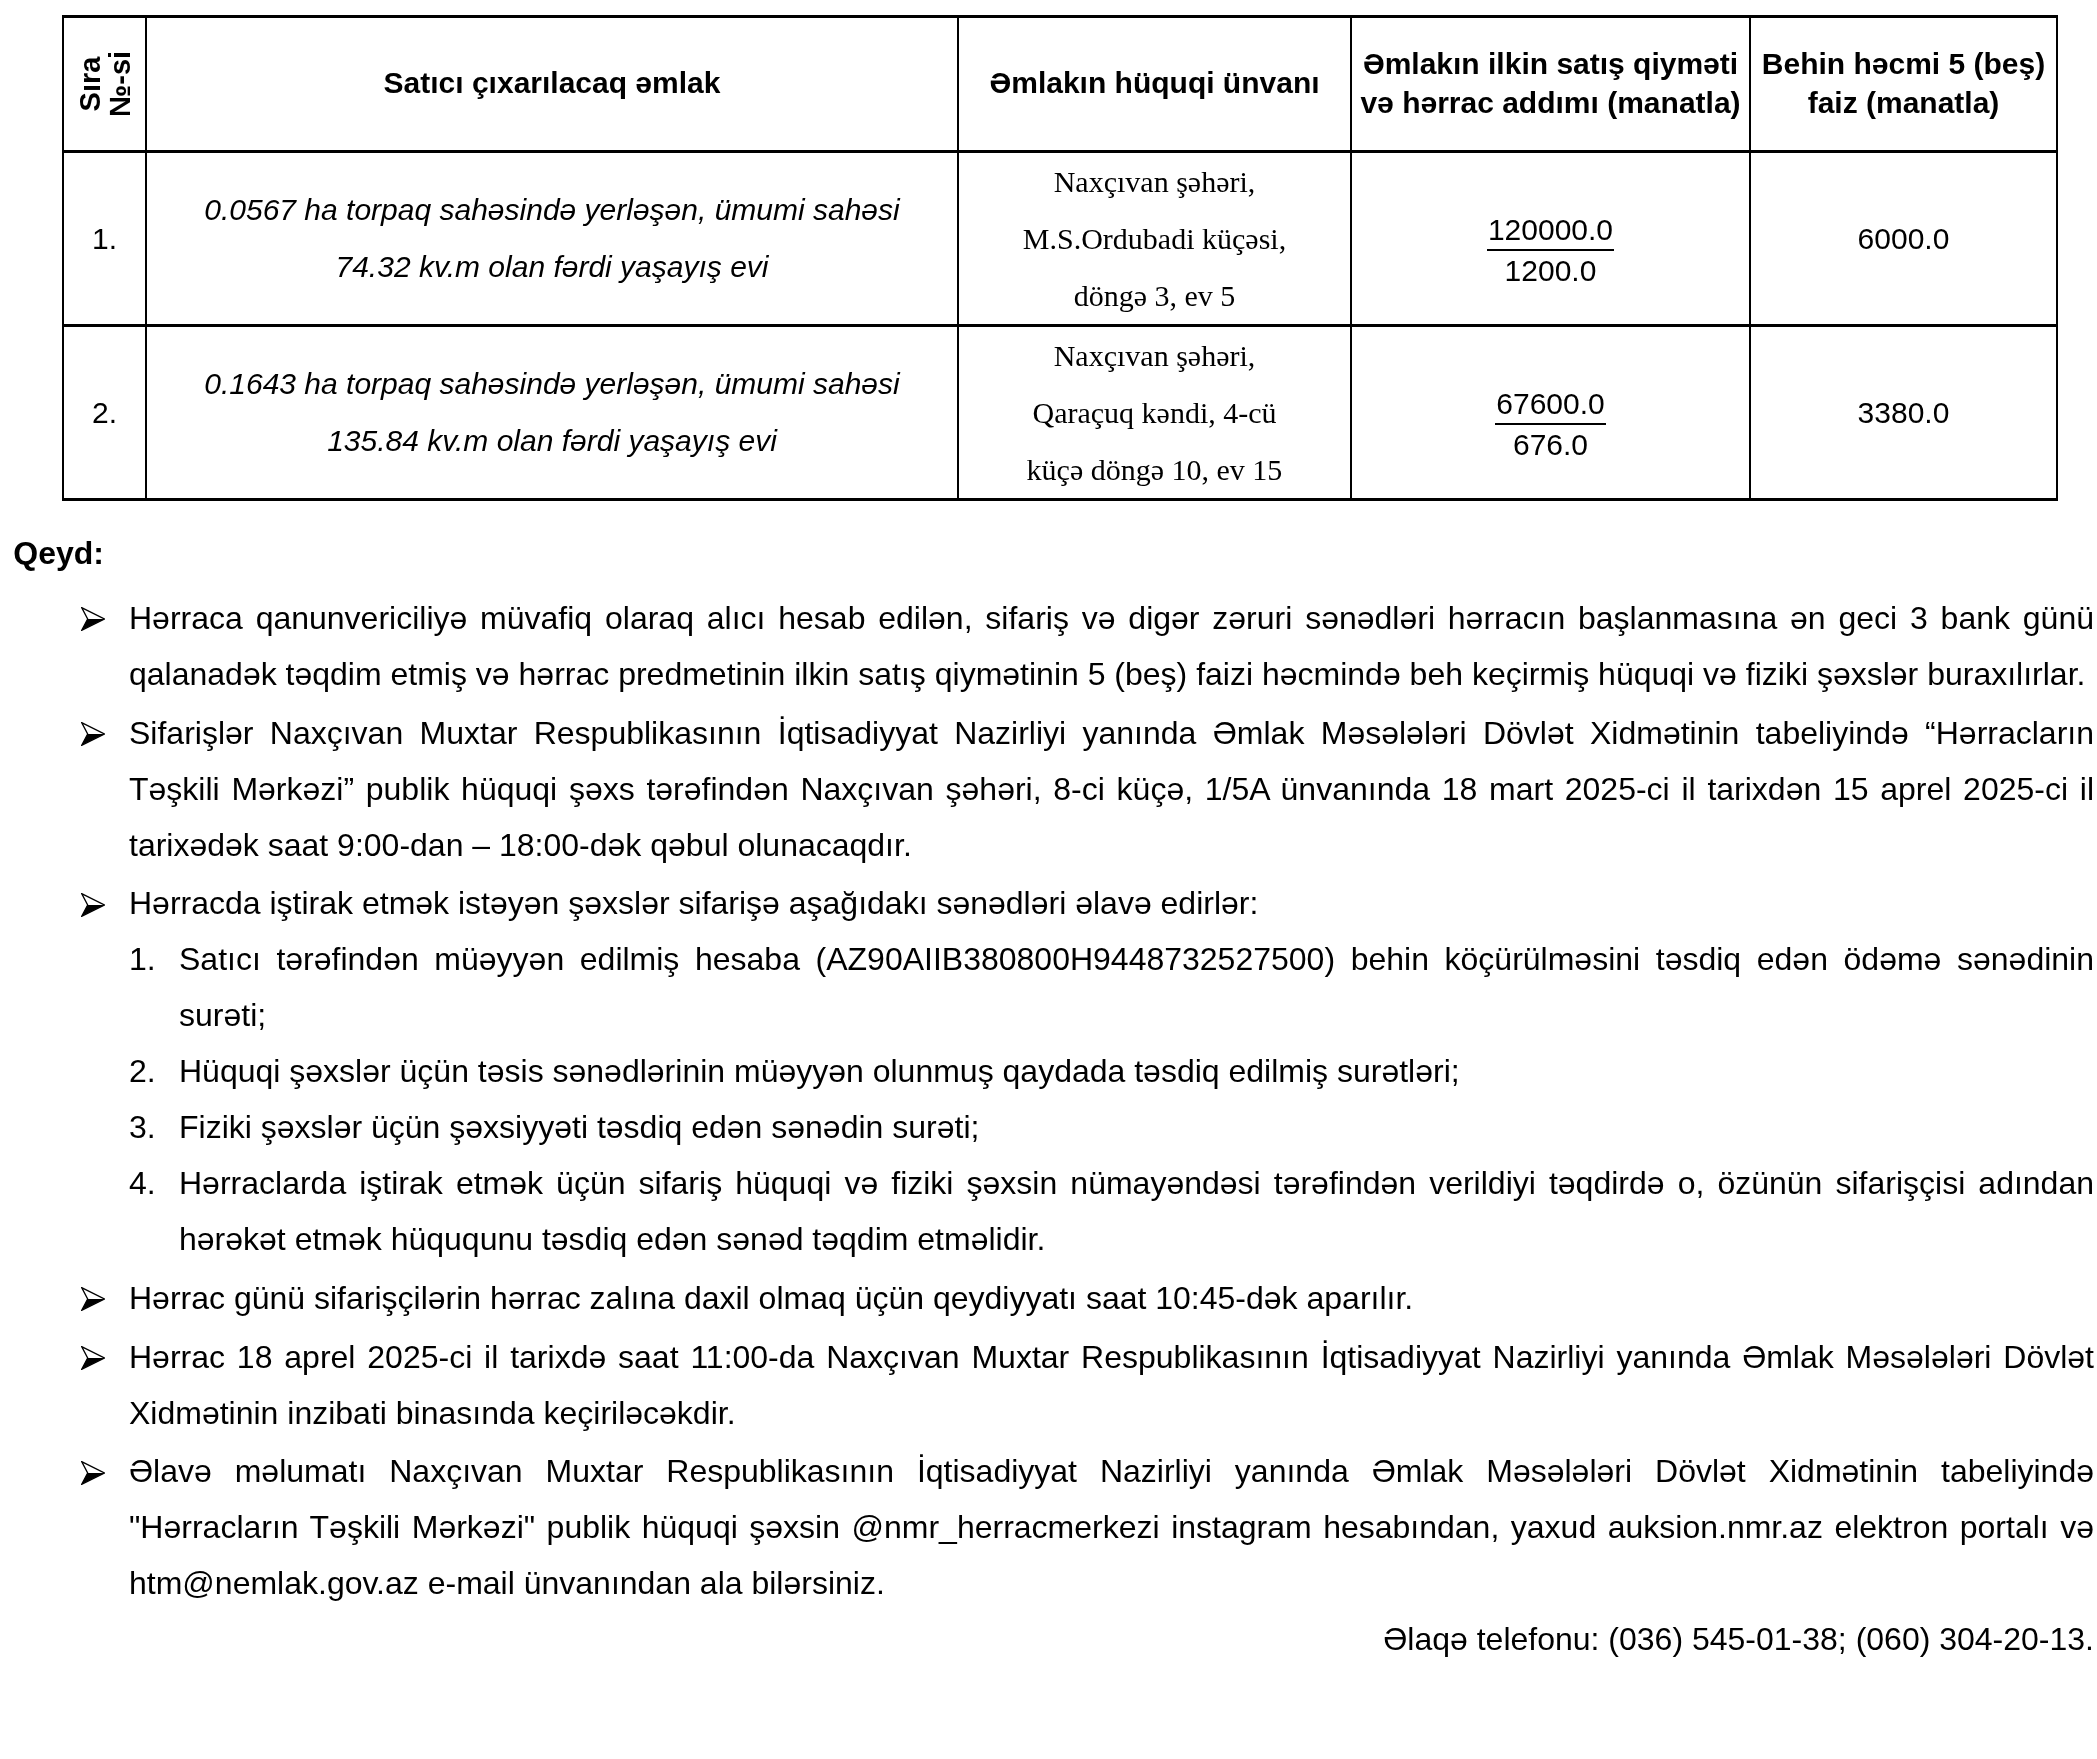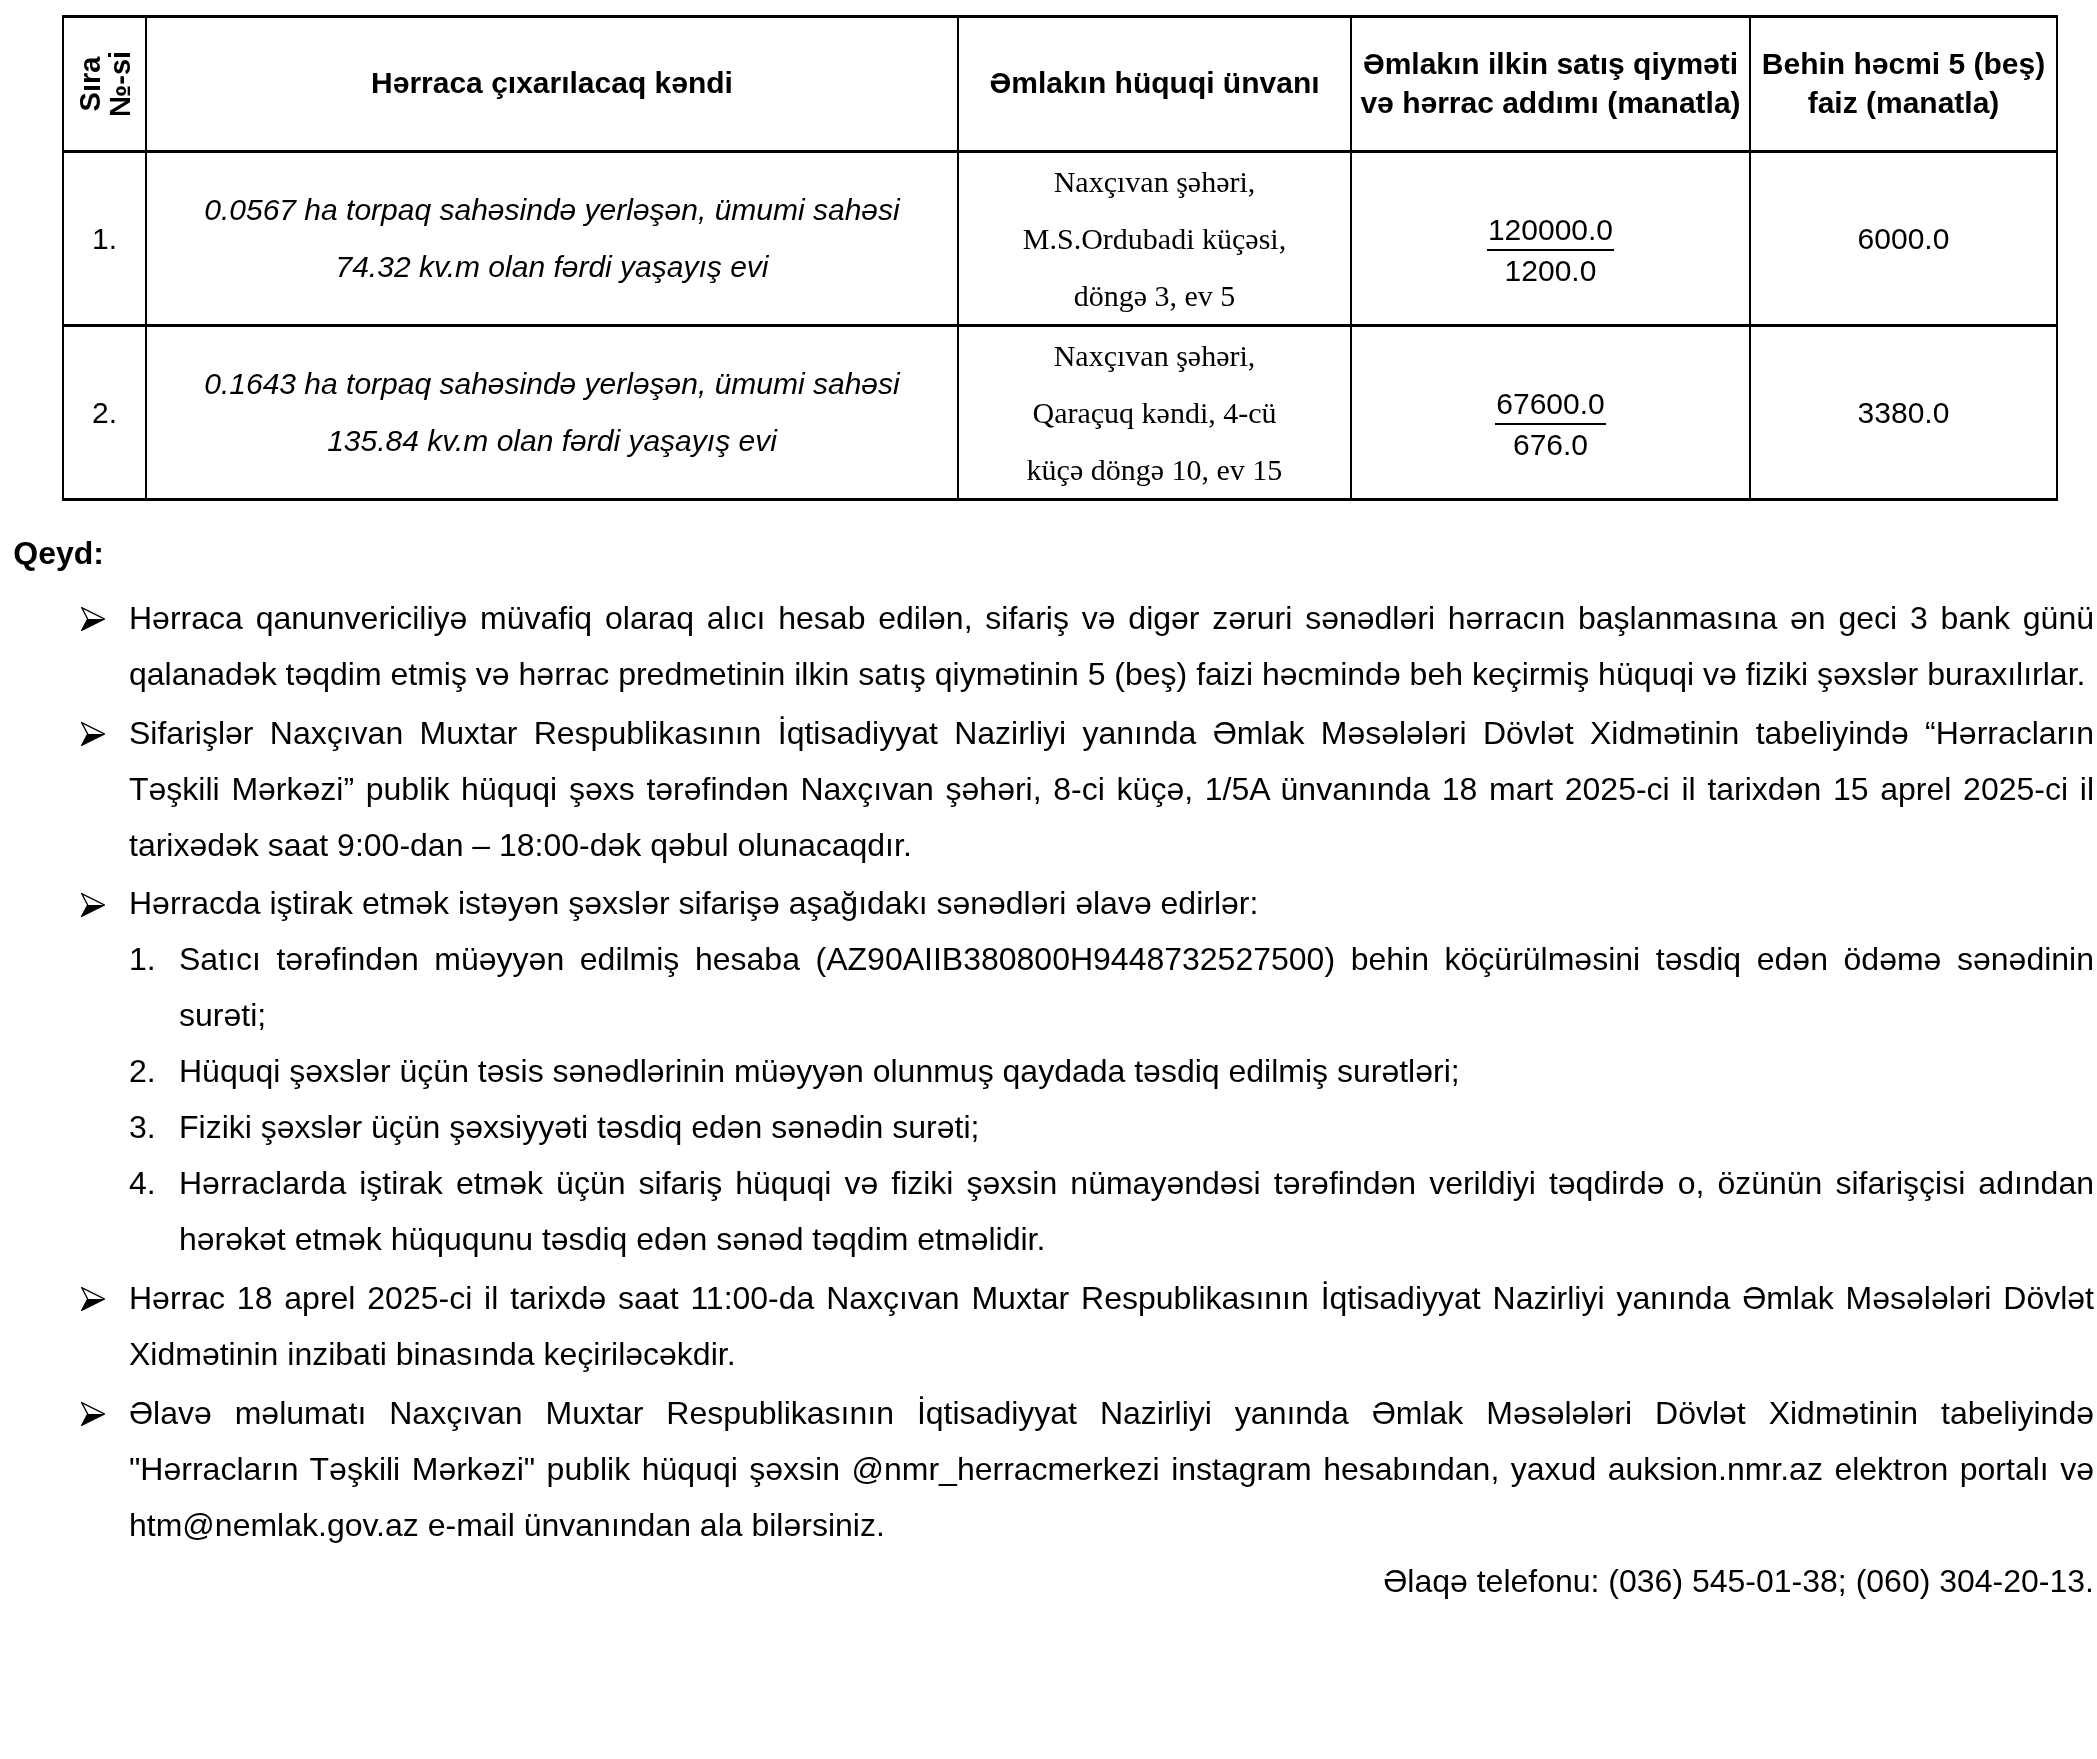--- a/index.html
+++ b/index.html
@@ -85,21 +85,21 @@
     <tbody>
         <tr class="head-row">
       <th>
         <div class="rot-wrap">
           <div class="rot">
             <span>Sıra</span>
             <span>№-si</span>
           </div>
         </div>
       </th>
-      <th>Hərraca çıxarılacaq kəndi</th>
+      <th>Satıcı çıxarılacaq əmlak</th>
       <th>Əmlakın hüquqi ünvanı</th>
       <th>Əmlakın ilkin satış qiyməti və hərrac addımı (manatla)</th>
       <th>Behin həcmi 5 (beş) faiz (manatla)</th>
     </tr>
 
     <tr class="row-1">
       <td>1.</td>
       <td class="cell-lines">
         <span>0.0567 ha torpaq sahəsində yerləşən, ümumi sahəsi</span>
         <span>74.32 kv.m olan fərdi yaşayış evi</span>
@@ -179,20 +179,27 @@
           <span class="num">3.</span>
           <span>Fiziki şəxslər üçün şəxsiyyəti təsdiq edən sənədin surəti;</span>
         </li>
         <li class="subitem">
           <span class="num">4.</span>
           <span>Hərraclarda iştirak etmək üçün sifariş hüquqi və fiziki şəxsin nümayəndəsi tərəfindən verildiyi təqdirdə o, özünün sifarişçisi adından hərəkət etmək hüququnu təsdiq edən sənəd təqdim etməlidir.</span>
         </li>
       </ol>
     </div>
 
+    <div class="bullet">
+      <svg class="arrow" viewBox="0 0 36 36">
+        <polygon points="1,1 35,18 1,35 10,18" fill="#fff" stroke="#000" stroke-width="2"></polygon>
+        <polygon points="10,18 35,18 1,35" fill="#000"></polygon>
+      </svg>
+      <span class="btext last-left">Hərrac günü sifarişçilərin hərrac zalına daxil olmaq üçün qeydiyyatı saat 10:45-dək aparılır.</span>
+    </div>
 
     <div class="bullet">
       <svg class="arrow" viewBox="0 0 36 36">
         <polygon points="1,1 35,18 1,35 10,18" fill="#fff" stroke="#000" stroke-width="2"></polygon>
         <polygon points="10,18 35,18 1,35" fill="#000"></polygon>
       </svg>
       <span class="btext last-left">Hərrac 18 aprel 2025-ci il tarixdə saat 11:00-da Naxçıvan Muxtar Respublikasının İqtisadiyyat Nazirliyi yanında Əmlak Məsələləri Dövlət Xidmətinin inzibati binasında keçiriləcəkdir.</span>
     </div>
 
     <div class="bullet">

